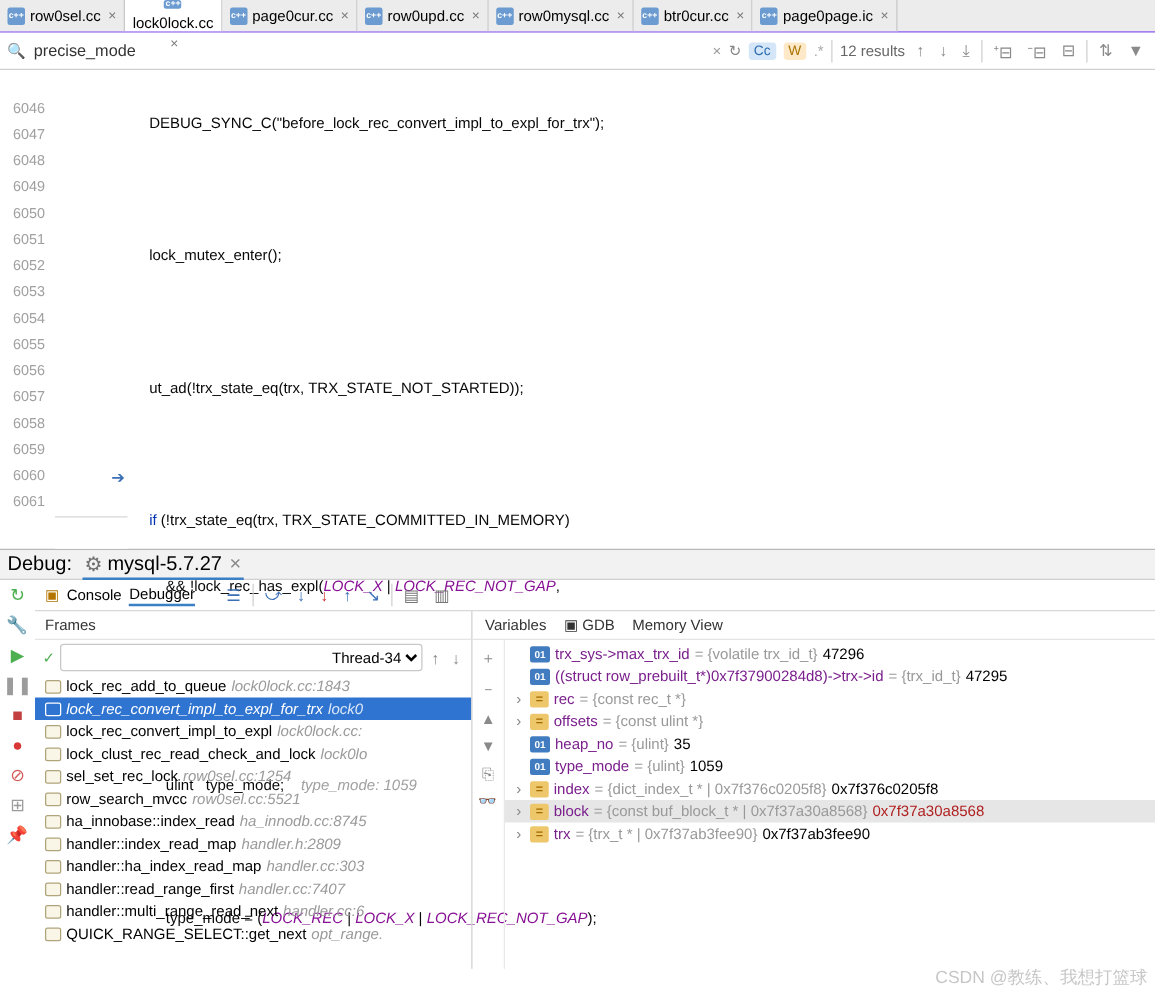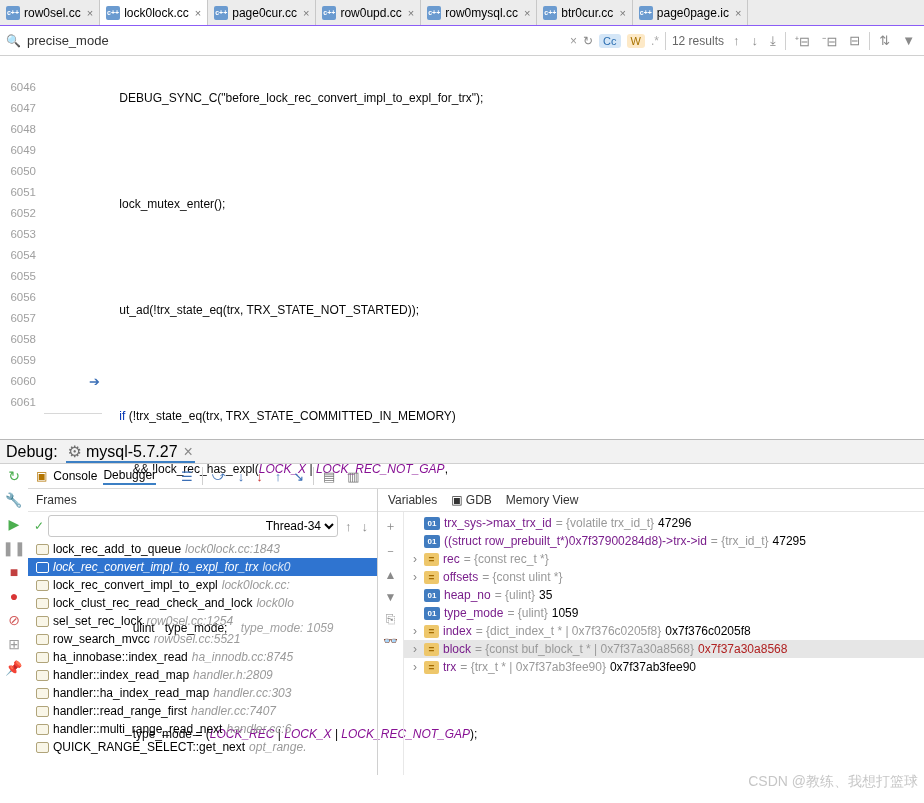--- a/index.html
+++ b/index.html
@@ -1,19 +1,19 @@
 <!DOCTYPE html>
 <html><head>
 <meta charset="utf-8">
 <style>
 * { margin: 0; padding: 0; box-sizing: border-box; font-family: -apple-system, "Segoe UI", sans-serif; }
 body { background: #fff; font-size: 12px; color: #000; overflow: hidden; width: 924px; height: 803px; }
 .tabs { display: flex; height: 26px; background: #ececec; border-bottom: 1px solid #8b5cf6; }
 .tab { display: flex; align-items: center; padding: 0 6px; gap: 4px; border-right: 1px solid #c8c8c8; background: #ececec; cursor: pointer; }
-.tab.active { background: #fff; }
+.tab.active { background: #fff; flex-direction: column; }
 .tab .icon-cpp { width: 14px; height: 14px; display: inline-flex; align-items: center; justify-content: center; background: #6b9bd0; color: #fff; font-size: 7px; font-weight: bold; border-radius: 2px; }
 .tab .close { color: #777; margin-left: 2px; font-size: 11px; }
 .searchbar { display: flex; align-items: center; height: 30px; border-bottom: 1px solid #d0d0d0; padding: 0 6px; gap: 6px; }
 .searchbar .magnify { color: #888; }
 .searchbar .q { flex: 1; border: none; outline: none; font-size: 13px; color: #333; background: transparent; }
 .searchbar .clear { color: #999; }
 .searchbar .cyc { color: #888; }
 .chip { padding: 1px 4px; border-radius: 3px; font-size: 11px; }
 .chip.cc { background: #d4e6f7; color: #2a6db0; }
 .chip.w { background: #fde9c7; color: #a87300; }

